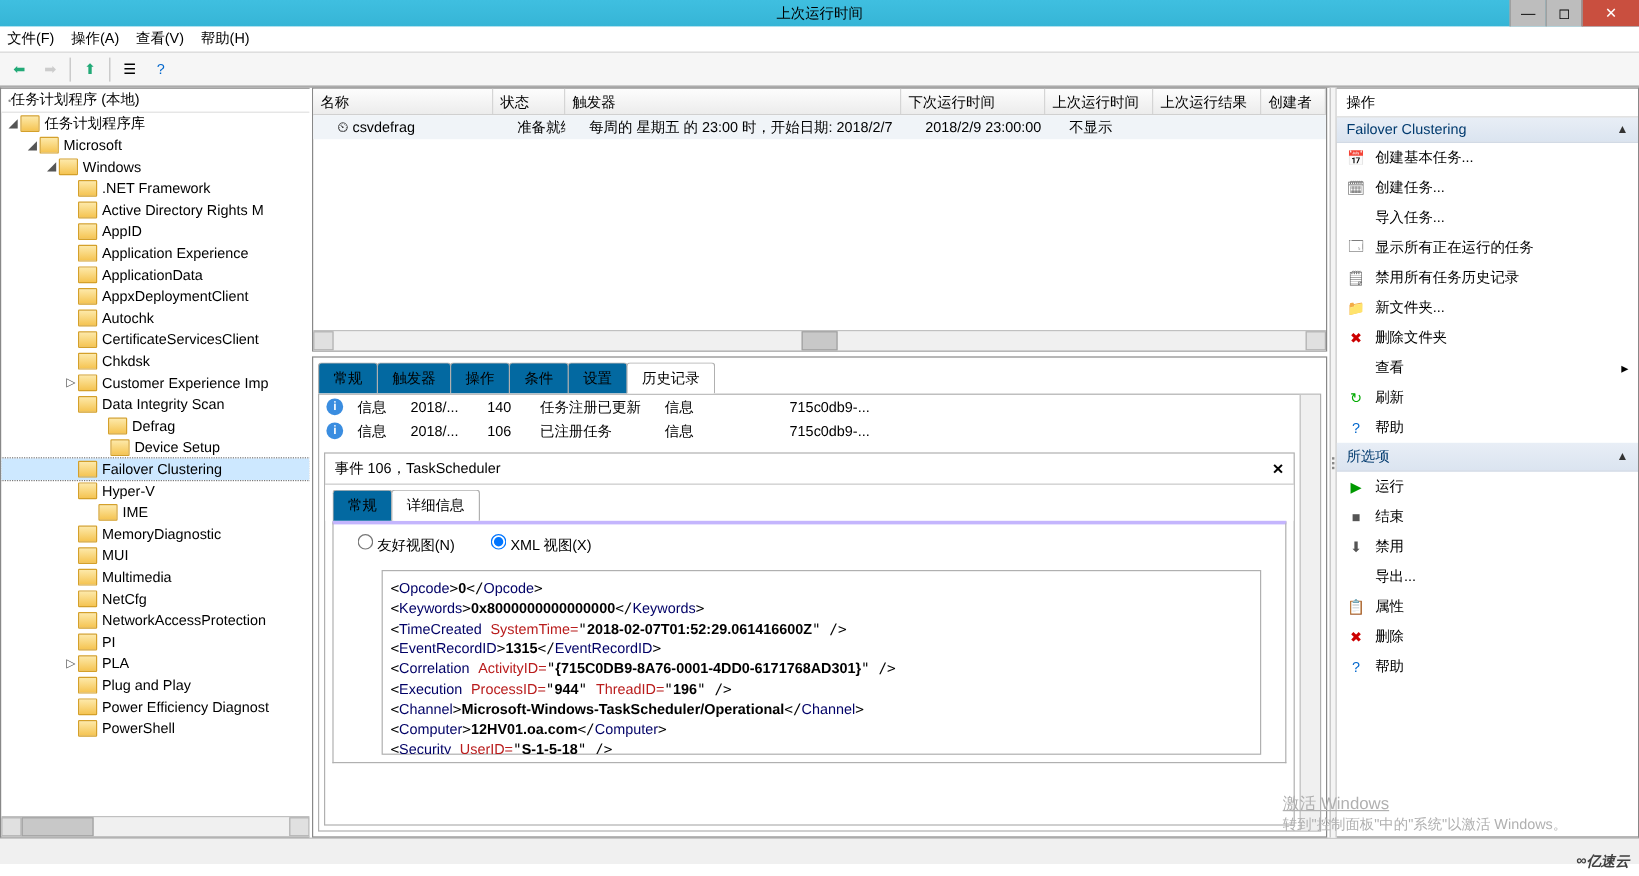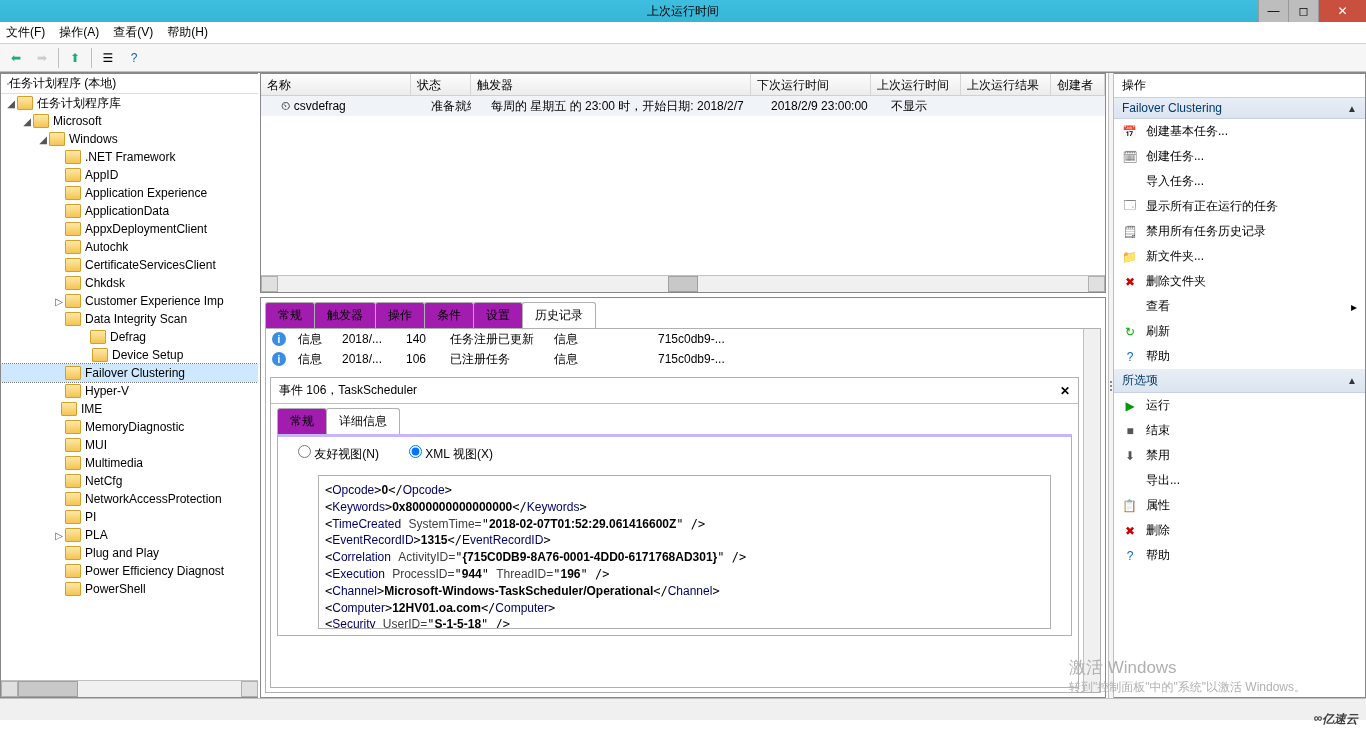--- a/index.html
+++ b/index.html
@@ -29,44 +29,44 @@
 .sarrow{width:17px;background:#e0e0e0;border:1px solid #b0b0b0;}
 .sthumb{background:#c8c8c8;border:1px solid #a0a0a0;}
 .center{flex:1;display:flex;flex-direction:column;gap:4px;padding:0;}
 .center-inner{border:1px solid #888;margin:0 2px;}
 .grid-head{display:flex;height:22px;background:linear-gradient(#fdfdfd,#ececec);border-bottom:1px solid #d0d0d0;}
 .gh{padding:3px 6px;border-right:1px solid #d5d5d5;overflow:hidden;}
 .grid-row{display:flex;height:20px;align-items:center;background:#f0f4f8;}
 .gc{padding:2px 20px;overflow:hidden;white-space:nowrap;}
 .hscroll{height:17px;background:#f0f0f0;border-top:1px solid #c0c0c0;display:flex;}
 .tabs{display:flex;background:#fff;}
-.tab{padding:4px 12px;border:1px solid #b0b0b0;border-bottom:none;background:#a21caf;margin-right:-1px;cursor:default;border-top-left-radius:3px;border-top-right-radius:3px;}
+.tab{padding:4px 12px;border:1px solid #b0b0b0;border-bottom:none;background:#0369a1;margin-right:-1px;cursor:default;border-top-left-radius:3px;border-top-right-radius:3px;}
 .tab.active{background:#fff;position:relative;z-index:2;}
 .tabpane{border:1px solid #b0b0b0;background:#fff;}
 .hist-row{display:flex;align-items:center;height:20px;padding-left:6px;gap:4px;}
 .info-ico{width:14px;height:14px;border-radius:50%;background:#3a8de0;color:#fff;font-weight:bold;font-size:10px;display:flex;align-items:center;justify-content:center;}
 .hc{padding:0 8px;}
 .evt-panel{margin-top:6px;}
 .evt-hdr{display:flex;justify-content:space-between;align-items:center;padding:4px 8px;border-bottom:1px solid #c0c0c0;}
 .evt-closebtn{font-weight:bold;cursor:pointer;}
 .radio-row{display:flex;gap:30px;padding:8px 20px;align-items:center;}
 .xmlbox{border:1px solid #b0b0b0;margin:4px 20px 6px 40px;padding:6px;height:154px;overflow:auto;font-family:Consolas,monospace;line-height:1.4;}
 .xmlbox .tag{color:#006;}
-.xmlbox .attr{color:#404040;}
+.xmlbox .attr{color:#b91c1c;}
 .xmlbox .val{color:#000;font-weight:bold;}
 .xmlbox .txt{color:#000;font-weight:bold;}
 .vscroll{width:17px;background:#f0f0f0;border-left:1px solid #c0c0c0;}
 .actions{width:252px;border-left:none;}
 .act-hdr{padding:3px 8px;background:#fff;border-bottom:1px solid #d0d0d0;}
 .act-section{background:linear-gradient(#e8eef6,#dbe4f0);padding:3px 8px;border-bottom:1px solid #c7d1df;display:flex;justify-content:space-between;align-items:center;font-size:13px;color:#003a6e;}
 .act-item{display:flex;align-items:center;padding:4px 8px;gap:8px;cursor:default;}
 .aico{width:16px;height:16px;display:inline-flex;align-items:center;justify-content:center;}
 .statusbar{height:22px;background:#f0f0f0;border-top:1px solid #c0c0c0;}
 .watermark{position:absolute;right:60px;bottom:34px;color:#b0b0b0;font-size:14px;text-align:left;pointer-events:none;}
-.watermark .big{font-size:17px;}
+.watermark .big{font-size:14px;text-decoration:underline;}
 .brand{position:absolute;right:8px;bottom:2px;color:#404040;font-weight:bold;font-size:20px;font-style:italic;}
 .brand-ico{display:inline-block;vertical-align:middle;}
 .arrow-up{font-size:10px;color:#333;}
 .splitter{width:6px;background:#f4f4f4;border-left:1px solid #c0c0c0;border-right:1px solid #c0c0c0;display:flex;flex-direction:column;align-items:center;justify-content:center;gap:2px;}
 .splitter span{width:2px;height:2px;background:#888;}
 </style>
 </head>
 <body>
 
 <div class="titlebar">
@@ -129,20 +129,25 @@
           <span>Windows</span>
         </div>
         <div class="tnode" style="padding-left: 52px;">
           <span class="exp"></span>
           <span class="fico folder"></span>
           <span>.NET Framework</span>
         </div>
         <div class="tnode" style="padding-left: 52px;">
           <span class="exp"></span>
           <span class="fico folder"></span>
+          <span>Active Directory Rights M</span>
+        </div>
+        <div class="tnode" style="padding-left: 52px;">
+          <span class="exp"></span>
+          <span class="fico folder"></span>
           <span>AppID</span>
         </div>
         <div class="tnode" style="padding-left: 52px;">
           <span class="exp"></span>
           <span class="fico folder"></span>
           <span>Application Experience</span>
         </div>
         <div class="tnode" style="padding-left: 52px;">
           <span class="exp"></span>
           <span class="fico folder"></span>
@@ -191,21 +196,21 @@
         <div class="tnode sel" style="padding-left: 52px;">
           <span class="exp"></span>
           <span class="fico folder"></span>
           <span>Failover Clustering</span>
         </div>
         <div class="tnode" style="padding-left: 52px;">
           <span class="exp"></span>
           <span class="fico folder"></span>
           <span>Hyper-V</span>
         </div>
-        <div class="tnode" style="padding-left: 48px;">
+        <div class="tnode" style="padding-left: 69px;">
           <span class="exp"></span>
           <span class="fico folder"></span>
           <span>IME</span>
         </div>
         <div class="tnode" style="padding-left: 52px;">
           <span class="exp"></span>
           <span class="fico folder"></span>
           <span>MemoryDiagnostic</span>
         </div>
         <div class="tnode" style="padding-left: 52px;">

